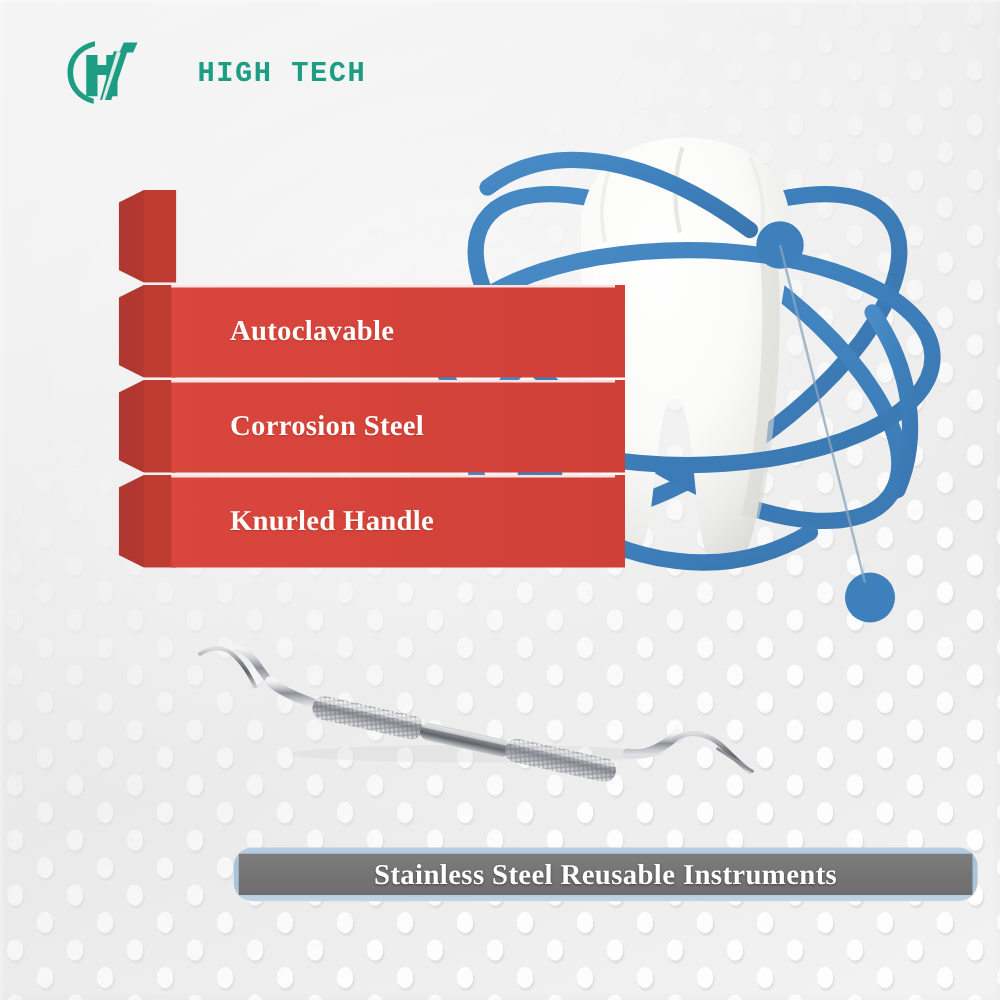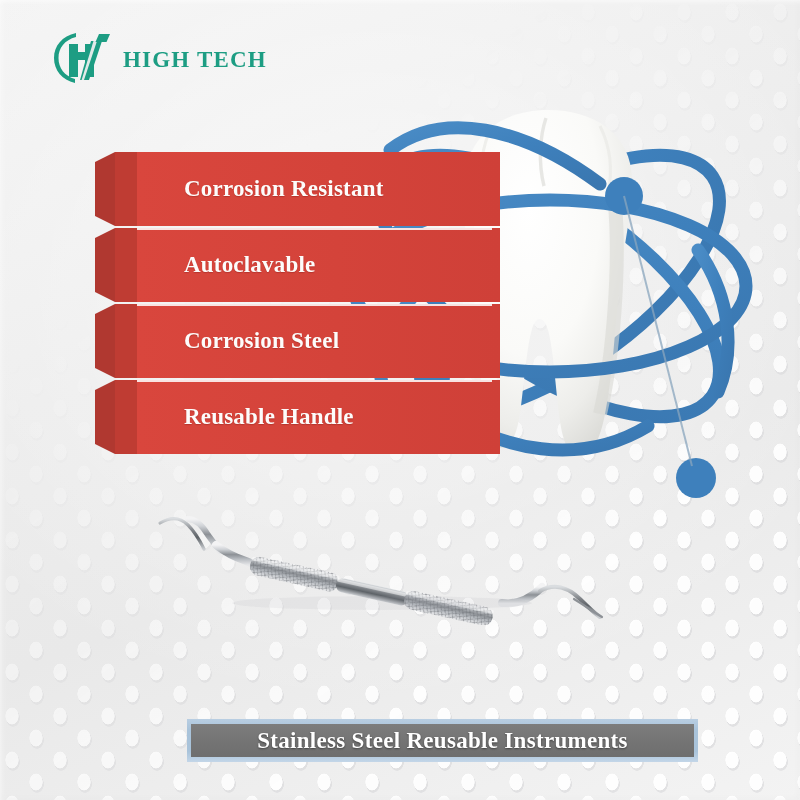--- a/index.html
+++ b/index.html
@@ -43,23 +43,24 @@
     box-shadow:inset 0 3px 6px -3px rgba(255,255,255,.9),
                inset 3px 0 8px -4px rgba(255,255,255,.8),
                inset -2px -2px 10px -4px rgba(0,0,0,.06);
   }
 
   
   #logo { position:absolute; left:52px; top:30px; display:flex; align-items:center; gap:9px; }
   #logo-mark { width:62px; height:56px; display:block; }
   #logo-words { line-height:1; padding-top:2px; }
   .logo-l1, .logo-l2 {
-    font-family:Liberation Serif, serif;
+    font-family:Liberation Mono, monospace;
     font-weight:bold; color:#1d9d83; display:block;
     letter-spacing:.5px;
+    margin-left:35px;
   }
   .logo-l1 { font-size:23px; letter-spacing:1.2px; }
   .logo-l2 { font-size:18.5px; letter-spacing:1.3px; margin-top:3px; }
 
   
   #artwork { position:absolute; left:332px; top:74px; width:440px; height:430px; }
   #artwork svg { width:100%; height:100%; display:block; }
 
   
   #features { position:absolute; left:95px; top:152px; width:405px; }
@@ -83,23 +84,24 @@
     letter-spacing:.2px; text-shadow:0 1px 1px rgba(120,25,20,.35);
     white-space:nowrap;
   }
 
   
   #instrument { position:absolute; left:150px; top:495px; width:460px; height:130px; }
   #instrument svg { width:100%; height:100%; display:block; }
 
   
   #caption {
-    position:absolute; left:187px; top:719px; width:511px; height:43px;
+    position:absolute; left:187px; top:678px; width:595px; height:43px;
     background:linear-gradient(180deg,#b9cee2 0%,#a9c3da 25%,#a9c3da 75%,#c3d6e8 100%);
     padding:5px 4px;
+    border-radius:15px;
   }
   #caption-inner {
     width:100%; height:100%;
     background:linear-gradient(180deg,#7d7d7d 0%,#757575 45%,#6e6e6e 100%);
     display:flex; align-items:center; justify-content:center;
   }
   #caption-text {
     color:#ffffff; font-family:"Liberation Serif", serif;
     font-weight:bold; font-size:23px; letter-spacing:.3px;
     text-shadow:0 1px 2px rgba(0,0,0,.45);
@@ -200,23 +202,20 @@
     </svg>
   </div>
 
   <div id="features">
 
     <div class="ribbon">
       <svg class="ribbon-tail" viewBox="0 0 46 74" preserveAspectRatio="none">
         <path d="M0 10 L20 0 L46 0 L46 74 L20 74 L0 64 Z" fill="#b03830"></path>
         <path d="M20 0 L46 0 L46 74 L20 74 Z" fill="#bf3c33"></path>
       </svg>
-      <div class="ribbon-body">
-        <span class="ribbon-label">Corrosion Resistant</span>
-      </div>
     </div>
 
     <div class="ribbon">
       <svg class="ribbon-tail" viewBox="0 0 46 74" preserveAspectRatio="none">
         <path d="M0 10 L20 0 L46 0 L46 74 L20 74 L0 64 Z" fill="#b03830"></path>
         <path d="M20 0 L46 0 L46 74 L20 74 Z" fill="#bf3c33"></path>
       </svg>
       <div class="ribbon-body">
         <span class="ribbon-label">Autoclavable</span>
       </div>
@@ -231,21 +230,21 @@
         <span class="ribbon-label">Corrosion Steel</span>
       </div>
     </div>
 
     <div class="ribbon">
       <svg class="ribbon-tail" viewBox="0 0 46 74" preserveAspectRatio="none">
         <path d="M0 10 L20 0 L46 0 L46 74 L20 74 L0 64 Z" fill="#b03830"></path>
         <path d="M20 0 L46 0 L46 74 L20 74 Z" fill="#bf3c33"></path>
       </svg>
       <div class="ribbon-body">
-        <span class="ribbon-label">Reusable Handle</span>
+        <span class="ribbon-label">Knurled Handle</span>
       </div>
     </div>
 
   </div>
 
   <div id="instrument">
     <svg viewBox="0 0 460 130">
       <defs>
         <linearGradient id="steel" x1="0" y1="0" x2="0" y2="1">
           <stop offset="0%" stop-color="#f3f3f4"></stop>

